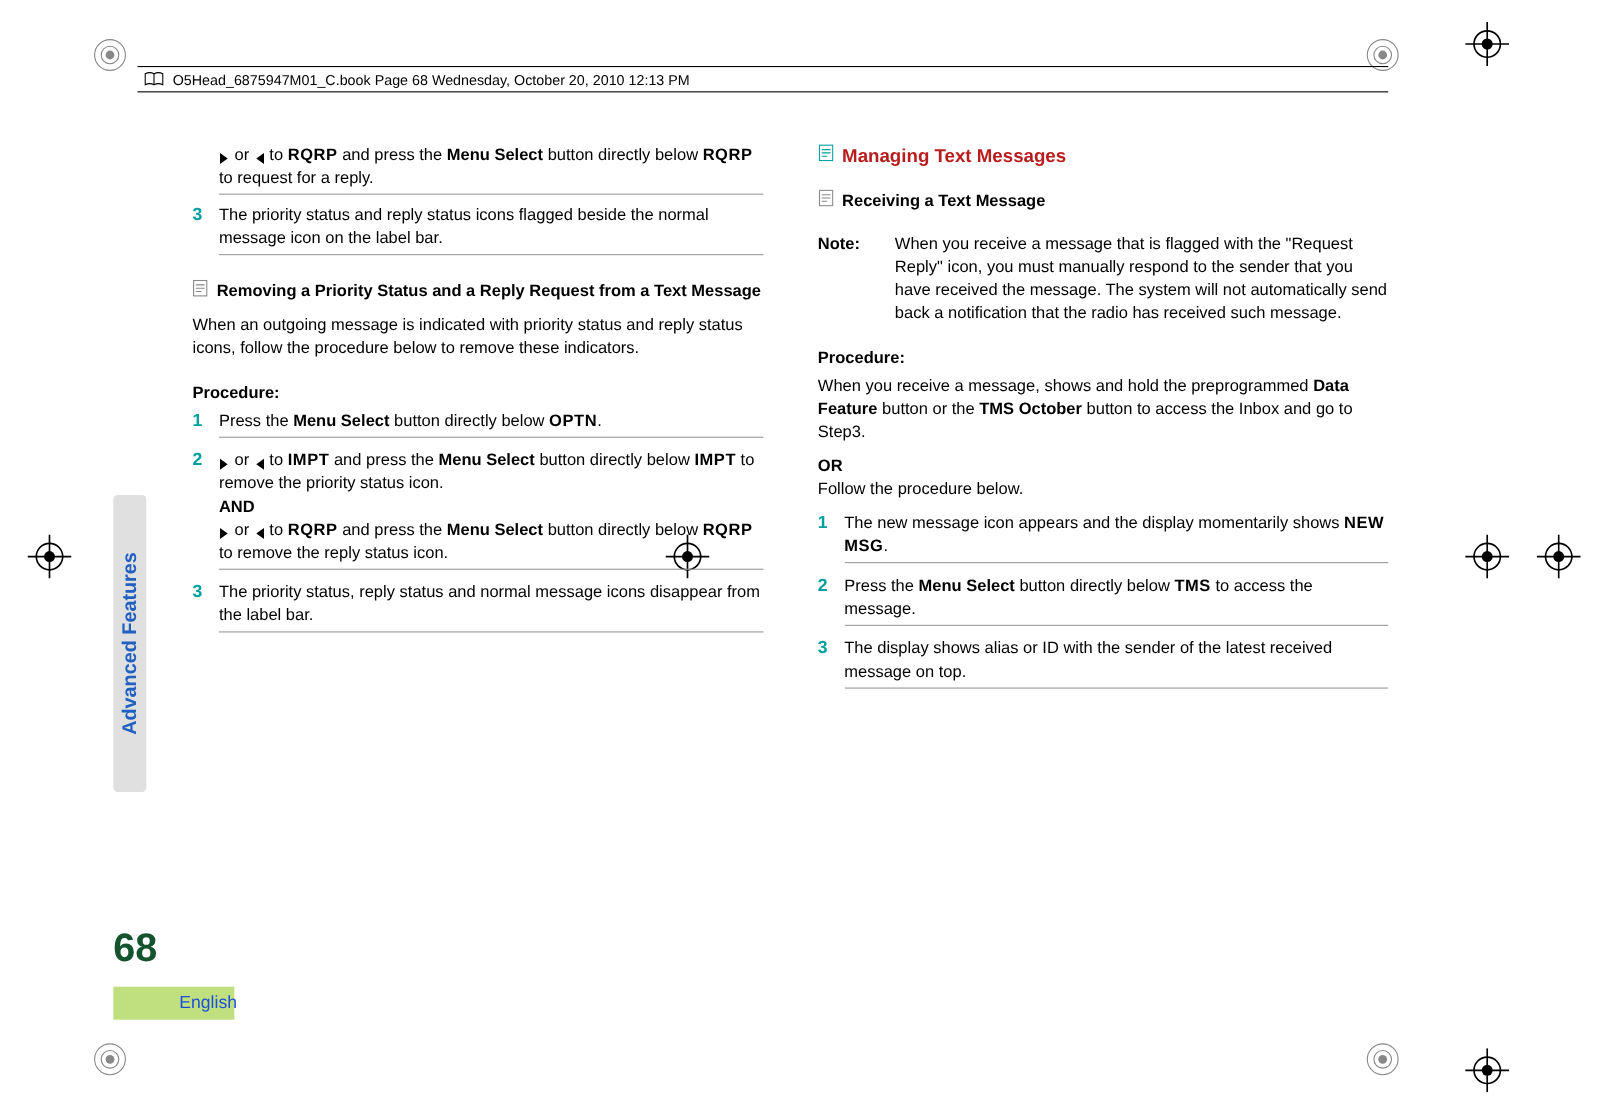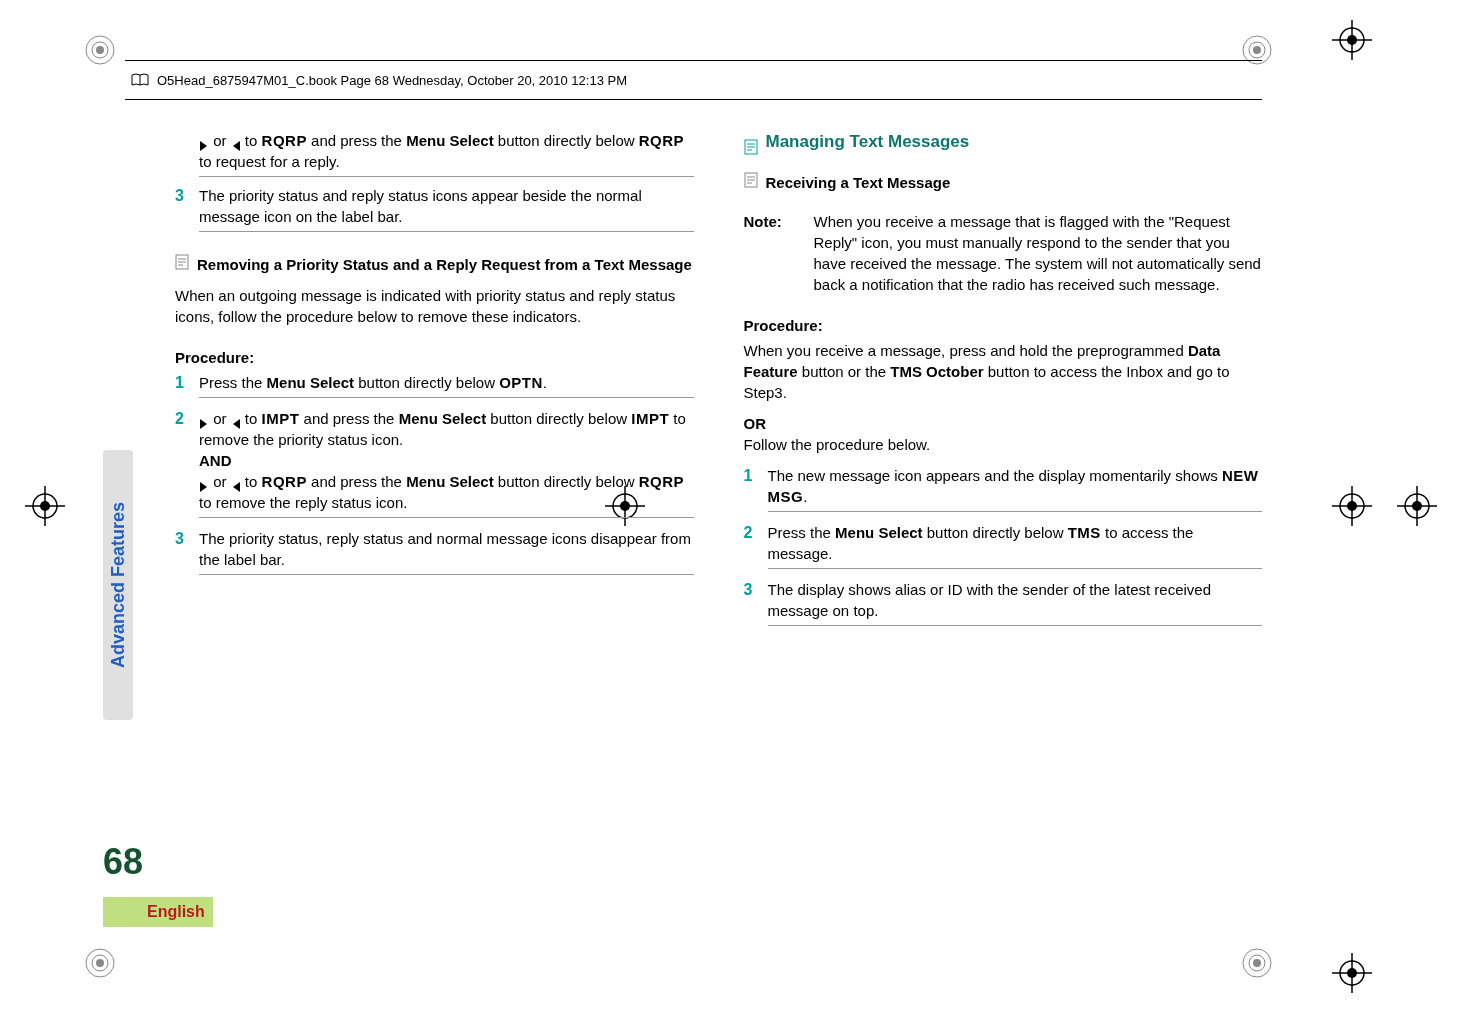--- a/index.html
+++ b/index.html
@@ -32,21 +32,21 @@
     .cross-top { top: 20px; right: 90px; }
     .cross-bottom { bottom: 20px; right: 90px; }
     .cross-center { top: 486px; left: 605px; }
     .cross-center2 { top: 486px; right: 90px; }
 
     .header-bar {
       position: absolute;
       top: 60px;
       left: 125px;
       right: 200px;
-      height: 40px;
+      height: 24px;
       border-top: 1px solid #000;
       border-bottom: 1px solid #000;
       display: flex;
       align-items: center;
       padding-left: 6px;
       font-size: 13px;
     }
     .header-bar .book-icon {
       width: 18px;
       height: 14px;
@@ -101,26 +101,26 @@
       margin-right: 8px;
     }
 
     .subsection-title {
       font-weight: bold;
       margin: 18px 0 10px 0;
       display: flex;
       align-items: flex-start;
     }
     .section-heading {
-      color: #0f766e;
+      color: #b91c1c;
       font-weight: bold;
       font-size: 17px;
       margin-bottom: 18px;
       display: flex;
-      align-items: flex-end;
+      align-items: flex-start;
     }
     .para { margin-bottom: 10px; }
     .label { font-weight: bold; margin-bottom: 4px; margin-top: 20px; }
 
     .note-block {
       display: flex;
       margin: 18px 0;
     }
     .note-label { font-weight: bold; width: 70px; flex-shrink: 0; }
     .note-text { flex: 1; }
@@ -157,26 +157,26 @@
       font-weight: bold;
       font-size: 36px;
     }
     .lang-label {
       position: absolute;
       left: 103px;
       bottom: 86px;
       width: 110px;
       height: 30px;
       background: #c0e080;
-      color: #b91c1c;
-      font-weight: bold;
+      color: #1d4ed8;
+      font-weight: normal;
       font-size: 16px;
       display: flex;
       align-items: center;
-      padding-left: 44px;
+      padding-left: 60px;
     }
   </style>
 </head>
 <body>
 
 <div class="registration reg-tl">
   <svg viewBox="0 0 40 40">
       <circle cx="20" cy="20" r="14" fill="none" stroke="#888" stroke-width="1"></circle>
       <circle cx="20" cy="20" r="8" fill="none" stroke="#888" stroke-width="1"></circle>
       <circle cx="20" cy="20" r="4" fill="#888"></circle>
@@ -288,21 +288,21 @@
       <span class="mono">RQRP</span>
       <span>and press the</span>
       <span class="bold">Menu Select</span>
       <span>button directly below</span>
       <span class="mono">RQRP</span>
       <span>to request for a reply.</span>
     </div>
 
     <div class="step-row underline">
       <div class="step-num">3</div>
-      <div class="step-body">The priority status and reply status icons appear beside the normal message icon on the label bar.</div>
+      <div class="step-body">The priority status and reply status icons flagged beside the normal message icon on the label bar.</div>
     </div>
 
     <div class="subsection-title">
       <span class="doc-icon">
         <svg viewBox="0 0 14 16">
             <rect x="1" y="1" width="12" height="14" fill="none" stroke="#888" stroke-width="1"></rect>
             <line x1="3" y1="5" x2="11" y2="5" stroke="#888"></line>
             <line x1="3" y1="8" x2="11" y2="8" stroke="#888"></line>
             <line x1="3" y1="11" x2="8" y2="11" stroke="#888"></line>
           </svg>
@@ -397,21 +397,21 @@
     </div>
 
     <div class="note-block">
       <div class="note-label">Note:</div>
       <div class="note-text">When you receive a message that is flagged with the "Request Reply" icon, you must manually respond to the sender that you have received the message. The system will not automatically send back a notification that the radio has received such message.</div>
     </div>
 
     <div class="label">Procedure:</div>
 
     <div class="para">
-      <span>When you receive a message, press and hold the preprogrammed</span>
+      <span>When you receive a message, shows and hold the preprogrammed</span>
       <span class="bold">Data Feature</span>
       <span>button or the</span>
       <span class="bold">TMS October</span>
       <span>button to access the Inbox and go to Step3.</span>
     </div>
     <div class="bold">OR</div>
     <div class="para">Follow the procedure below.</div>
 
     <div class="step-row underline">
       <div class="step-num">1</div>

